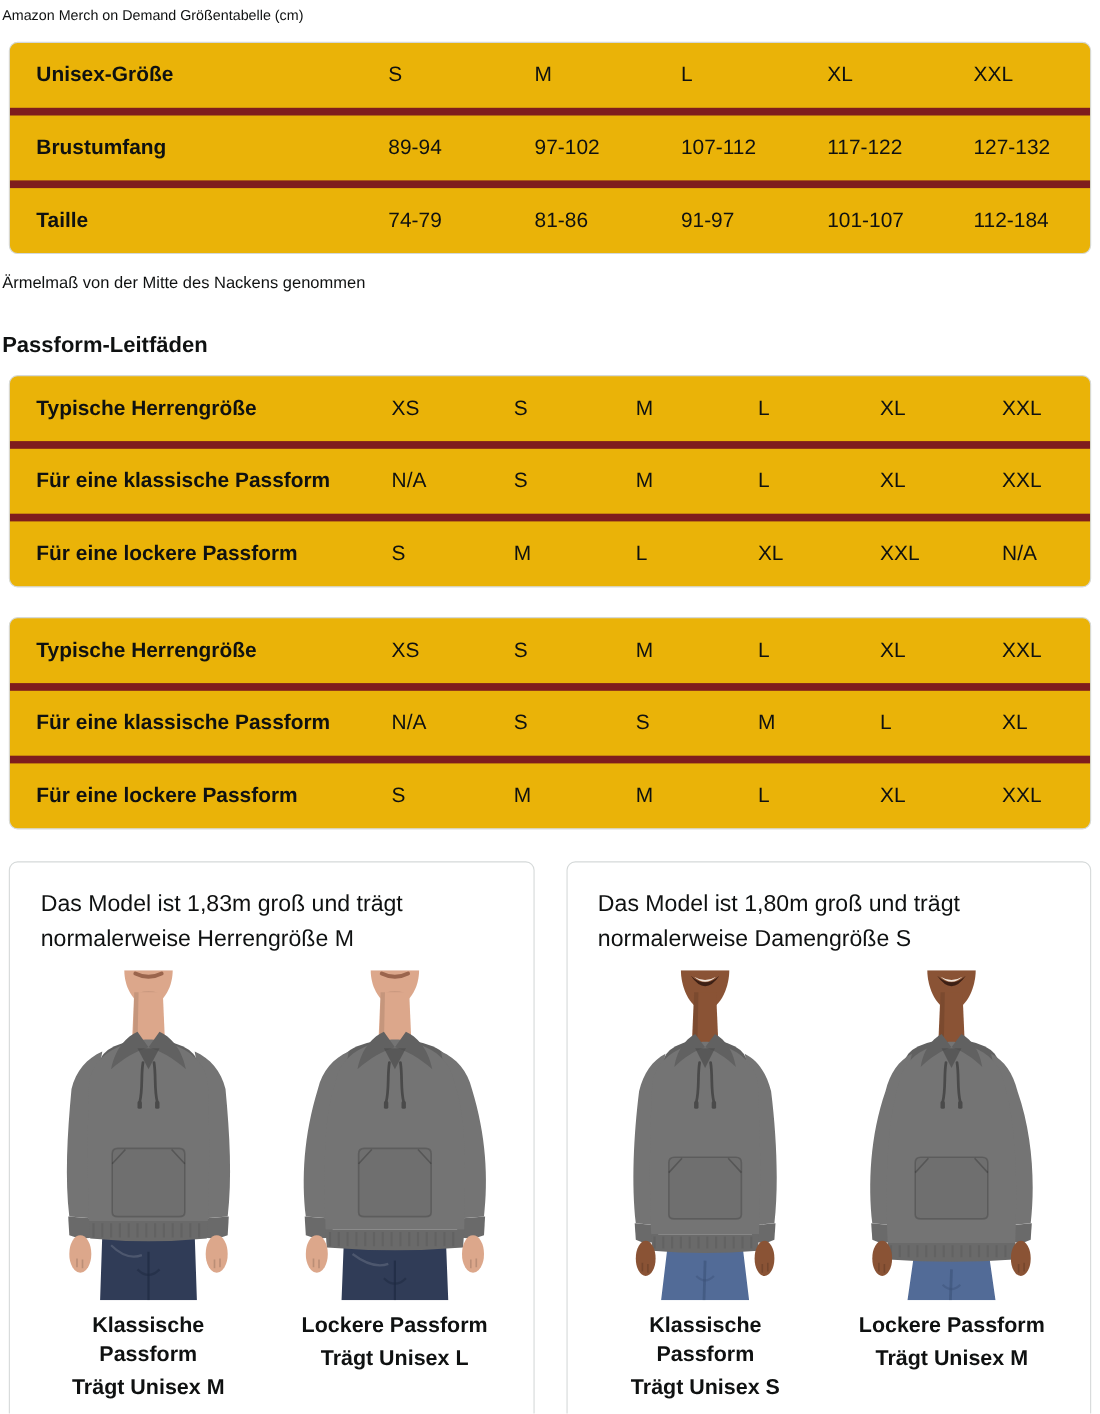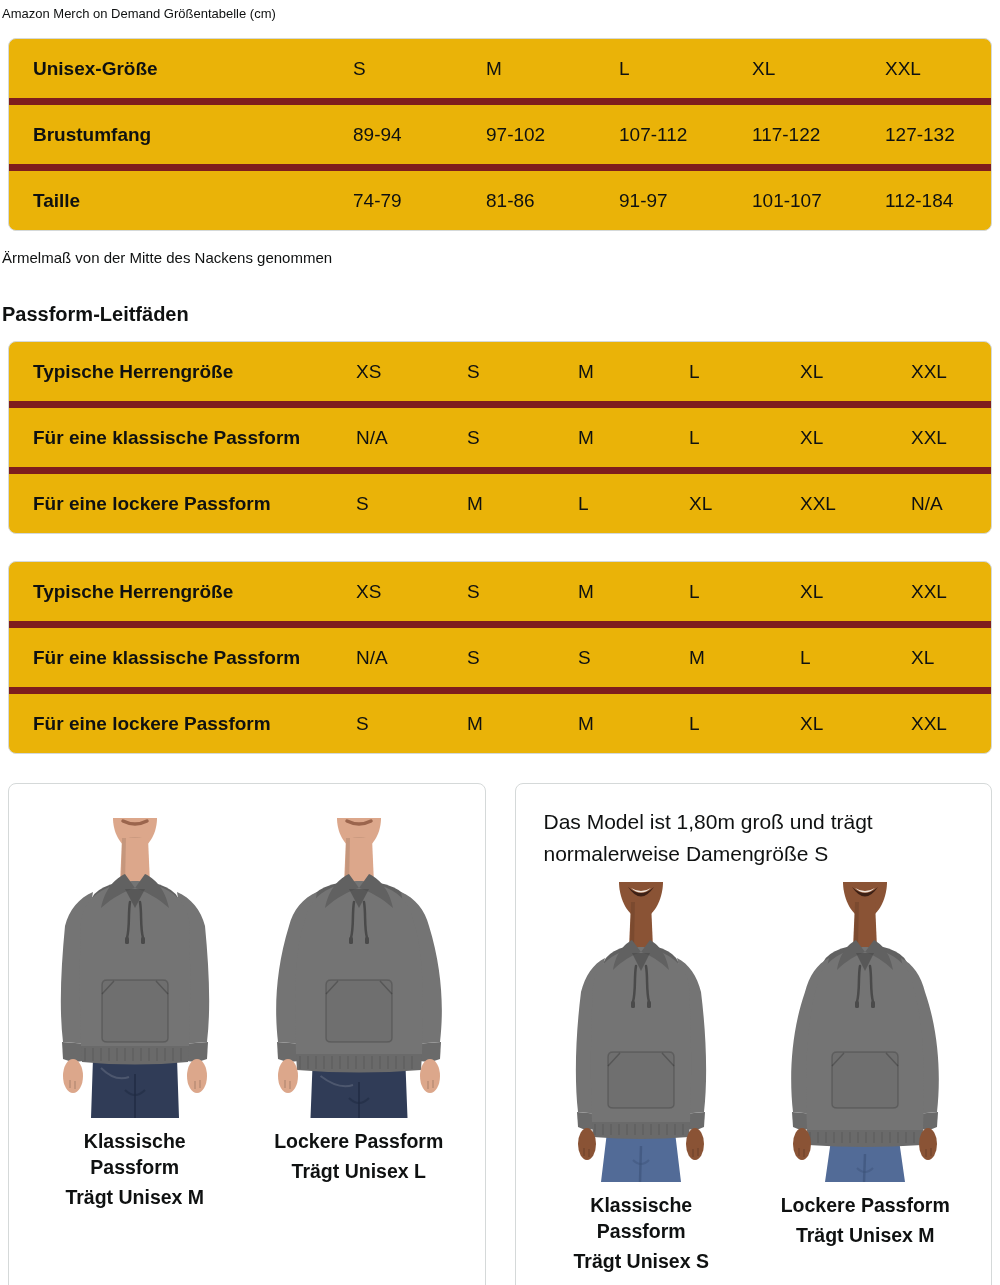--- a/index.html
+++ b/index.html
@@ -136,20 +136,21 @@
         <div class="cv">M</div>
         <div class="cv">L</div>
         <div class="cv">XL</div>
         <div class="cv">XXL</div>
       </div>
     </div>
 
   <div class="cards">
 
     <div class="card">
+      <p class="card-desc">Das Model ist 1,83m groß und trägt normalerweise Herrengröße M</p>
       <div class="figs">
         <div class="fig"><svg viewBox="0 0 196 300" width="196" height="300">
               <rect width="196" height="300" fill="#ffffff"></rect>
               <ellipse cx="98" cy="84" rx="44" ry="21" fill="#616161"></ellipse>
               <path d="M56,240 C75,247 121,247 140,240 L142,300 L54,300 Z" fill="#303c57"></path>
               <path d="M98,256 L98,300" stroke="#1f2a42" stroke-width="2" opacity="0.7"></path>
               <path d="M88,272 Q98,282 108,272" stroke="#1f2a42" fill="none" stroke-width="2" opacity="0.55"></path>
               <path d="M64,250 Q78,264 92,259" stroke="rgba(255,255,255,0.14)" fill="none" stroke-width="2"></path>
               <path d="M76,0 C76,13 82,29 98,34 C114,29 120,13 120,0 Z" fill="#dca78b"></path>
               <path d="M86,3 Q98,9 110,3" stroke="#9b654d" stroke-width="3.5" fill="none" stroke-linecap="round"></path>

